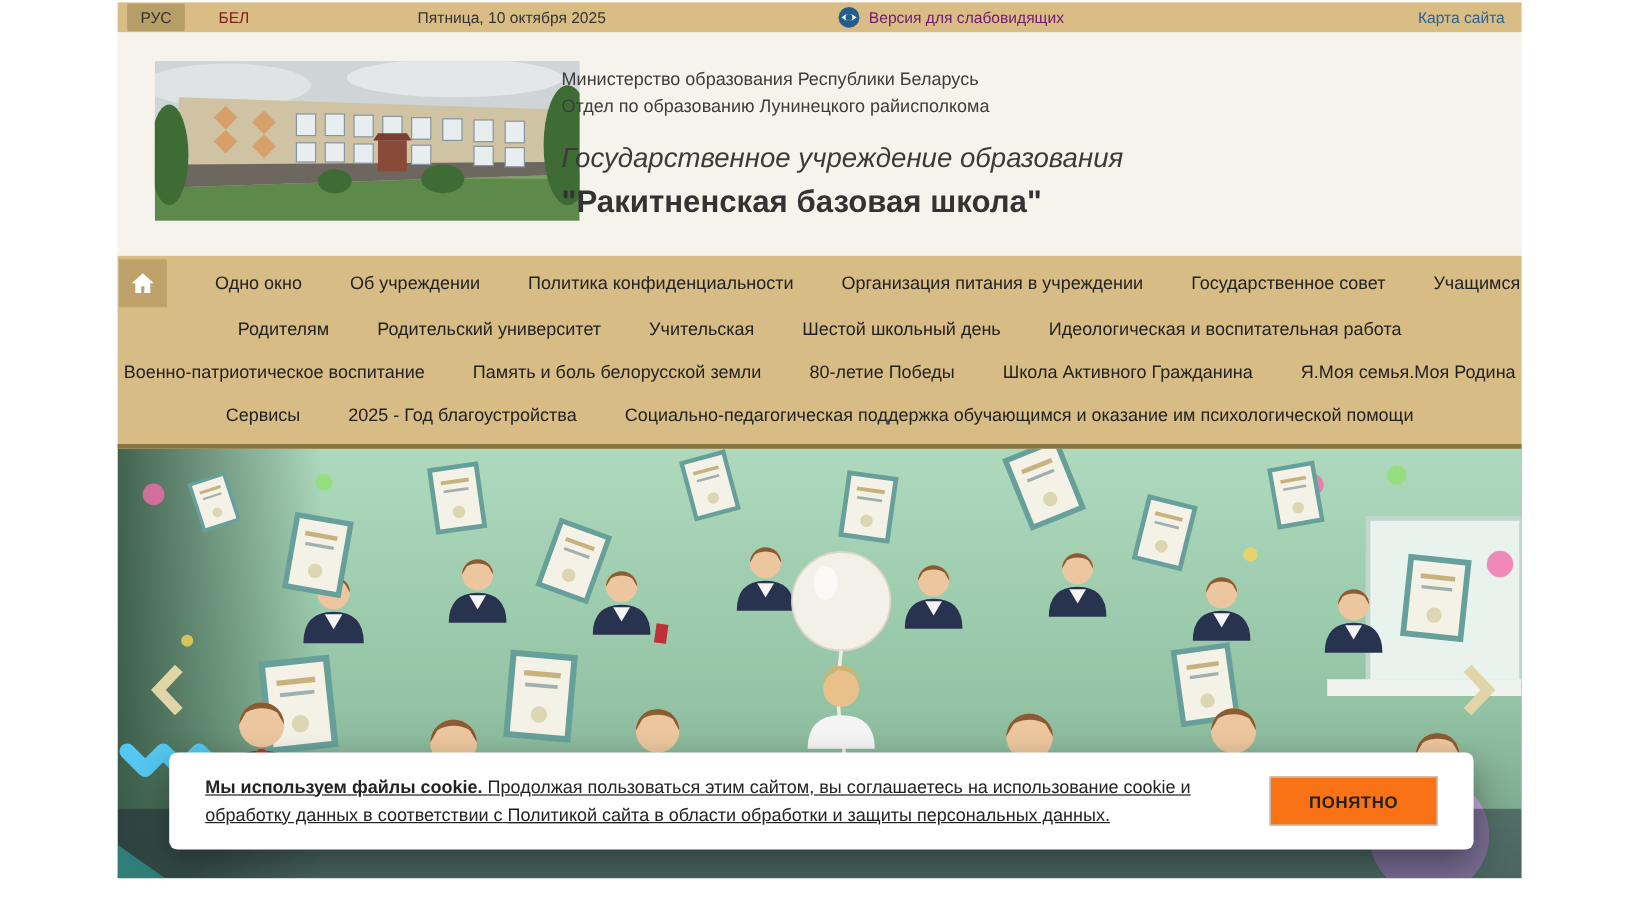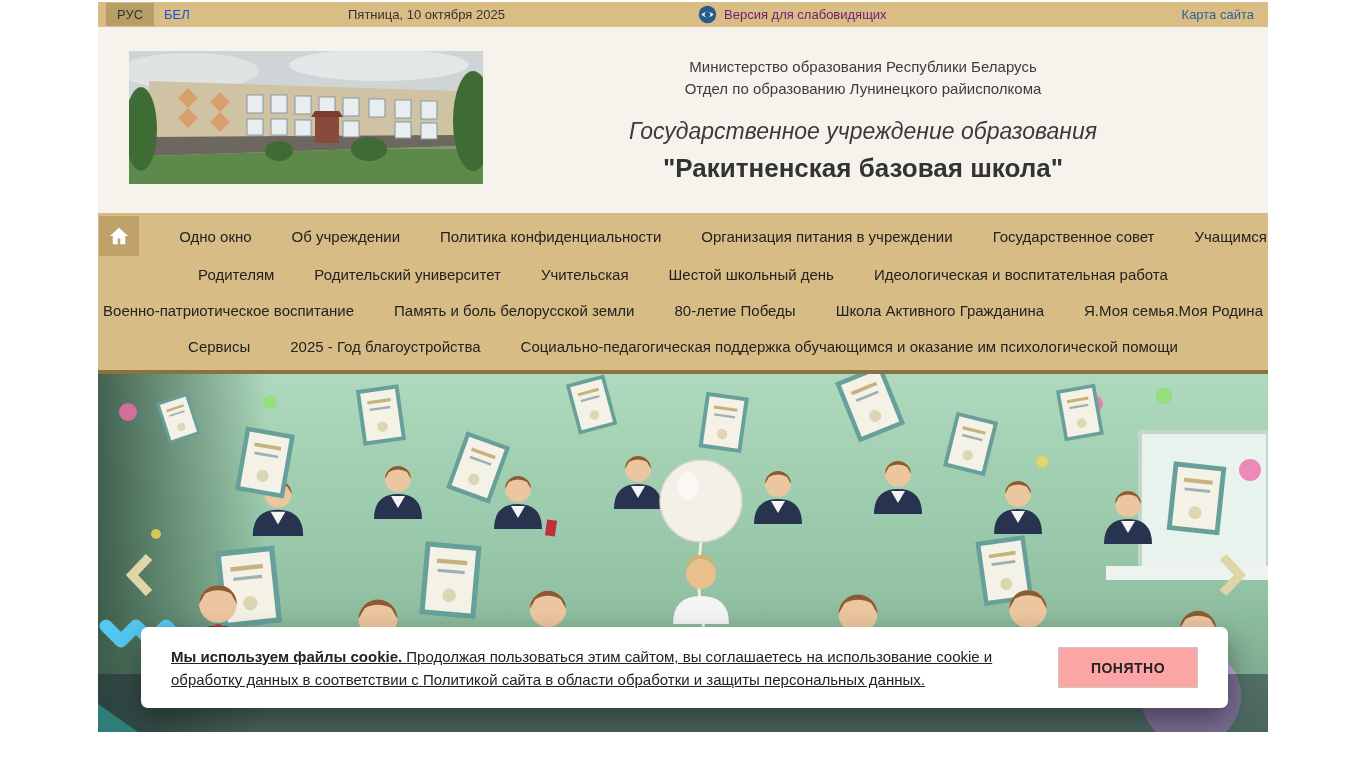--- a/index.html
+++ b/index.html
@@ -3,29 +3,29 @@
 <meta charset="utf-8">
 <style>
   * { box-sizing: border-box; }
   html, body { margin:0; padding:0; background:#ffffff; font-family:"Liberation Sans", sans-serif; }
   .page { width:1170px; margin:0 auto; position:relative; }
 
   
   .topbar { margin-top:2px; height:25px; background:#d9bd85; position:relative; font-size:13px; color:#333; }
   .lang-group { position:absolute; left:8px; top:0; height:25px; display:flex; align-items:center; }
   .lang-rus { background:#b79e66; color:#333; padding:4px 11px; cursor:pointer; }
-  .lang-bel { color:#1d4ed8; margin-left:10px; text-decoration:none; cursor:pointer; }
+  .lang-bel { color:#7f1d1d; margin-left:28px; text-decoration:none; cursor:pointer; }
   .topbar-date { position:absolute; left:250px; top:5px; }
   .version-link { position:absolute; left:600px; top:0; height:25px; display:flex; align-items:center; gap:7px; color:#701a75; text-decoration:none; cursor:pointer; }
   .sitemap-link { position:absolute; right:14px; top:5px; color:#2a6496; text-decoration:none; cursor:pointer; }
 
   
   .header { background:#f5f3ec; height:186px; position:relative; }
   .school-photo { position:absolute; left:31px; top:24px; width:354px; height:133px; display:block; }
-  .header-text { position:absolute; left:370px; top:0; width:790px; text-align:center; color:#3c3c3c; }
+  .header-text { position:absolute; left:370px; top:0; width:790px; text-align:left; color:#3c3c3c; }
   .ministry-line { font-size:15px; line-height:22px; }
   .ministry-line.first { margin-top:29px; }
   .org-type { font-size:23px; margin-top:18px; color:#3a3a3a;font-style:italic; }
   .school-name { font-size:26px; font-weight:bold; margin-top:8px; color:#333; }
 
   
   .nav { background:#d8bc85; border-bottom:4px solid #8a7340; padding:3px 28px 6px; }
   .nav-row { display:flex; justify-content:center; align-items:center; min-height:36px; gap:40px; }
   .nav-row a { font-size:15px; color:#222; text-decoration:none; white-space:nowrap; cursor:pointer; }
   .home-btn { width:40px; height:40px; background:#bfa26a; display:flex; align-items:center; justify-content:center; cursor:pointer; flex:0 0 auto; }
@@ -35,21 +35,21 @@
   .scene { display:block; width:1170px; height:358px; }
   .arrow { position:absolute; top:178px; width:30px; height:46px; cursor:pointer; background:none; border:none; padding:0; }
   .arrow.prev { left:26px; }
   .arrow.next { right:20px; }
 
   
   .cookie { position:absolute; left:43px; top:253px; width:1087px; height:81px; background:#fff; border-radius:7px;
             box-shadow:0 12px 28px rgba(0,0,0,.4); display:flex; align-items:center; padding:0 30px; }
   .cookie-text { font-size:15px; line-height:23px; color:#222; width:848px;text-decoration:underline; }
   .cookie-link { color:#222; text-decoration:underline; cursor:pointer; }
-  .cookie-btn { margin-left:auto; width:140px; height:41px; border:1px solid #c9c9c9; background:#fca5a5;
+  .cookie-btn { margin-left:auto; width:140px; height:41px; border:1px solid #c9c9c9; background:#f97316;
                 font-family:"Liberation Sans", sans-serif; font-weight:bold; font-size:14px; color:#222;
                 letter-spacing:.5px; cursor:pointer; }
 </style>
 </head>
 <body>
 
 <div class="page">
 
   <div class="topbar">
     <div class="lang-group">

